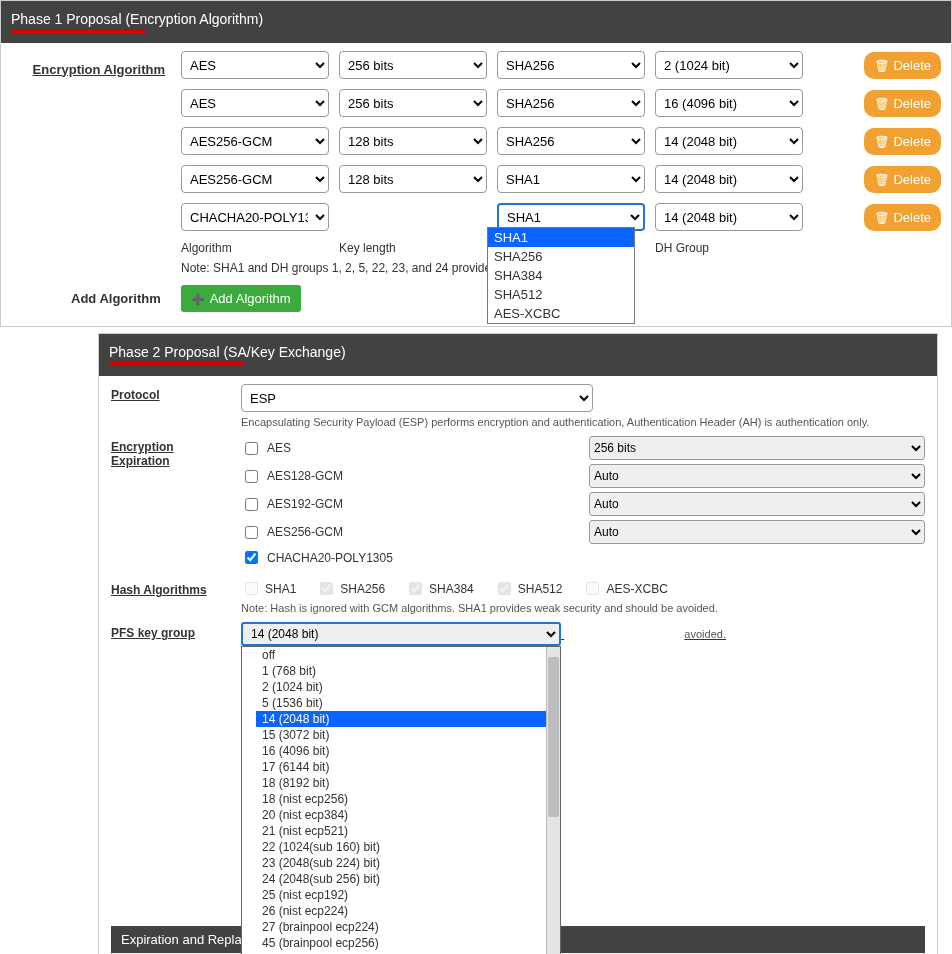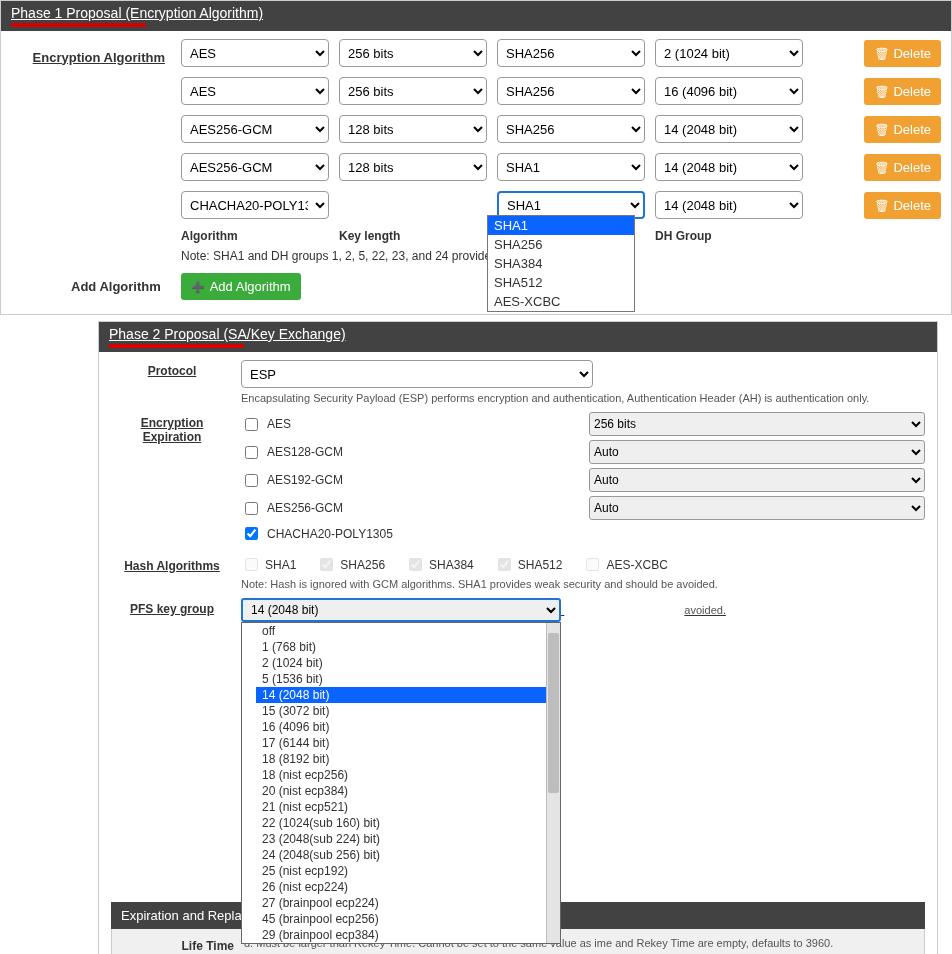--- a/index.html
+++ b/index.html
@@ -8,24 +8,23 @@
     font-family: Arial, Helvetica, sans-serif;
     font-size: 13px;
     color: #333;
     background: #fff;
     width: 952px;
   }
   .panel { border: 1px solid #ccc; margin-bottom: 6px; }
   .panel-header {
     background: #424242;
     color: #fff;
-    padding: 4px 10px;
+    padding: 10px 10px;
     font-size: 14px;
     position: relative;
-    text-decoration: underline;
   }
   .red-underline {
     height: 4px;
     background: #d60000;
     width: 135px;
     margin-top: 2px;
     margin-left: 0;
     border-radius: 1px;
   }
   .panel-body { padding: 8px 10px 14px 10px; background: #fff; }
@@ -54,35 +53,35 @@
   }
   select.sel.focused { border: 2px solid #2074d4; }
   select.wide { width: 352px; }
   .btn-delete {
     display: inline-flex;
     align-items: center;
     gap: 4px;
     background: #f0a132;
     color: #fff;
     border: none;
-    border-radius: 3px;
+    border-radius: 10px;
     padding: 6px 10px;
     font-size: 13px;
     cursor: pointer;
     margin-left: auto;
   }
   .btn-delete .icon-trash::before { content: "🗑"; font-size: 12px; }
   .sub-labels {
     display: flex;
     gap: 10px;
     margin-left: 170px;
     font-size: 12px;
     color: #333;
   }
-  .sub-labels span { width: 148px; font-weight: bold; }
+  .sub-labels span { width: 148px; }
   .dropdown-overlay {
     position: absolute;
     background: #fff;
     border: 1px solid #777;
     z-index: 50;
     font-size: 13px;
   }
   .dropdown-overlay .opt {
     padding: 2px 6px;
     cursor: pointer;
@@ -113,21 +112,21 @@
     font-size: 13px;
     cursor: pointer;
   }
   .btn-add .plus::before { content: "➕"; font-size: 11px; }
   
   .phase2 { margin-left: 98px; width: 840px; position: relative; }
   .phase2 .panel-body { font-size: 12px; padding: 8px 12px 14px 12px; }
   .p2-row { display: flex; align-items: flex-start; margin-bottom: 8px; }
   .p2-label {
     width: 130px;
-    text-align: center;
+    text-align: left;
     padding-right: 8px;
     padding-top: 4px;
     font-size: 12px;
   }
   .p2-label.ul { font-weight: bold; text-decoration: underline; }
   .p2-content { flex: 1; }
   .desc { font-size: 11px; color: #555; margin-top: 4px; }
   .algo-row {
     display: flex;
     align-items: center;

